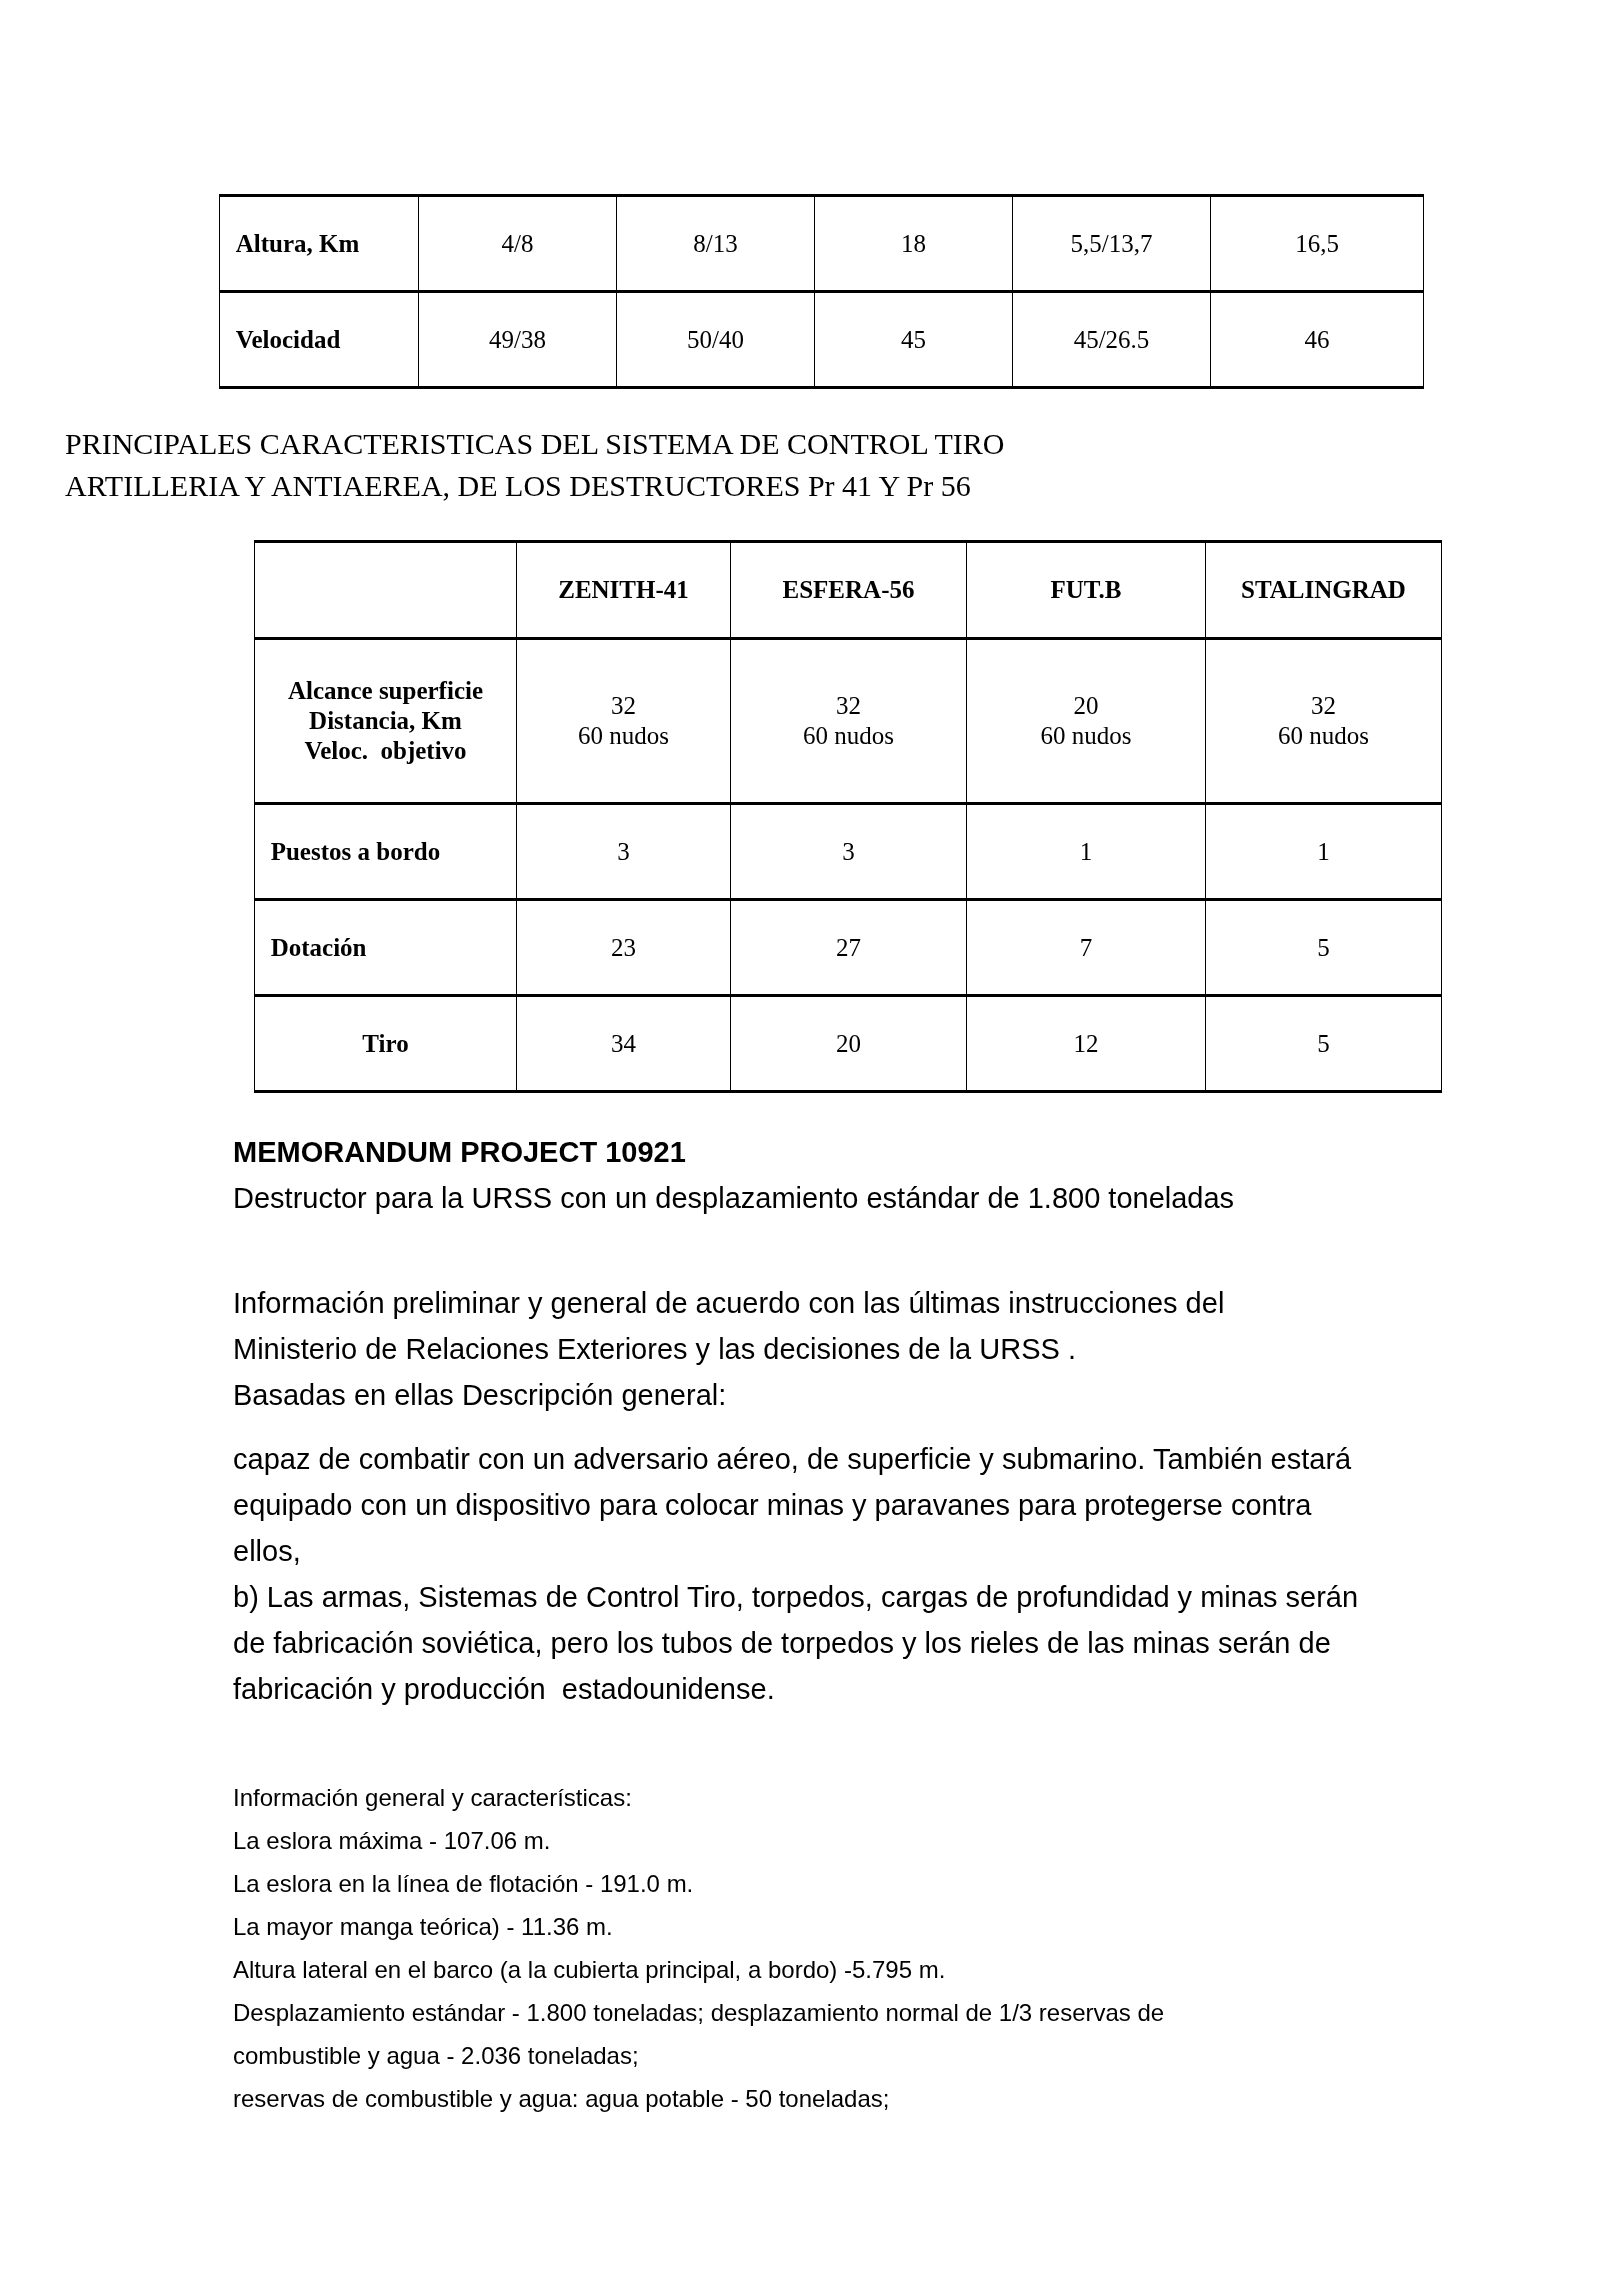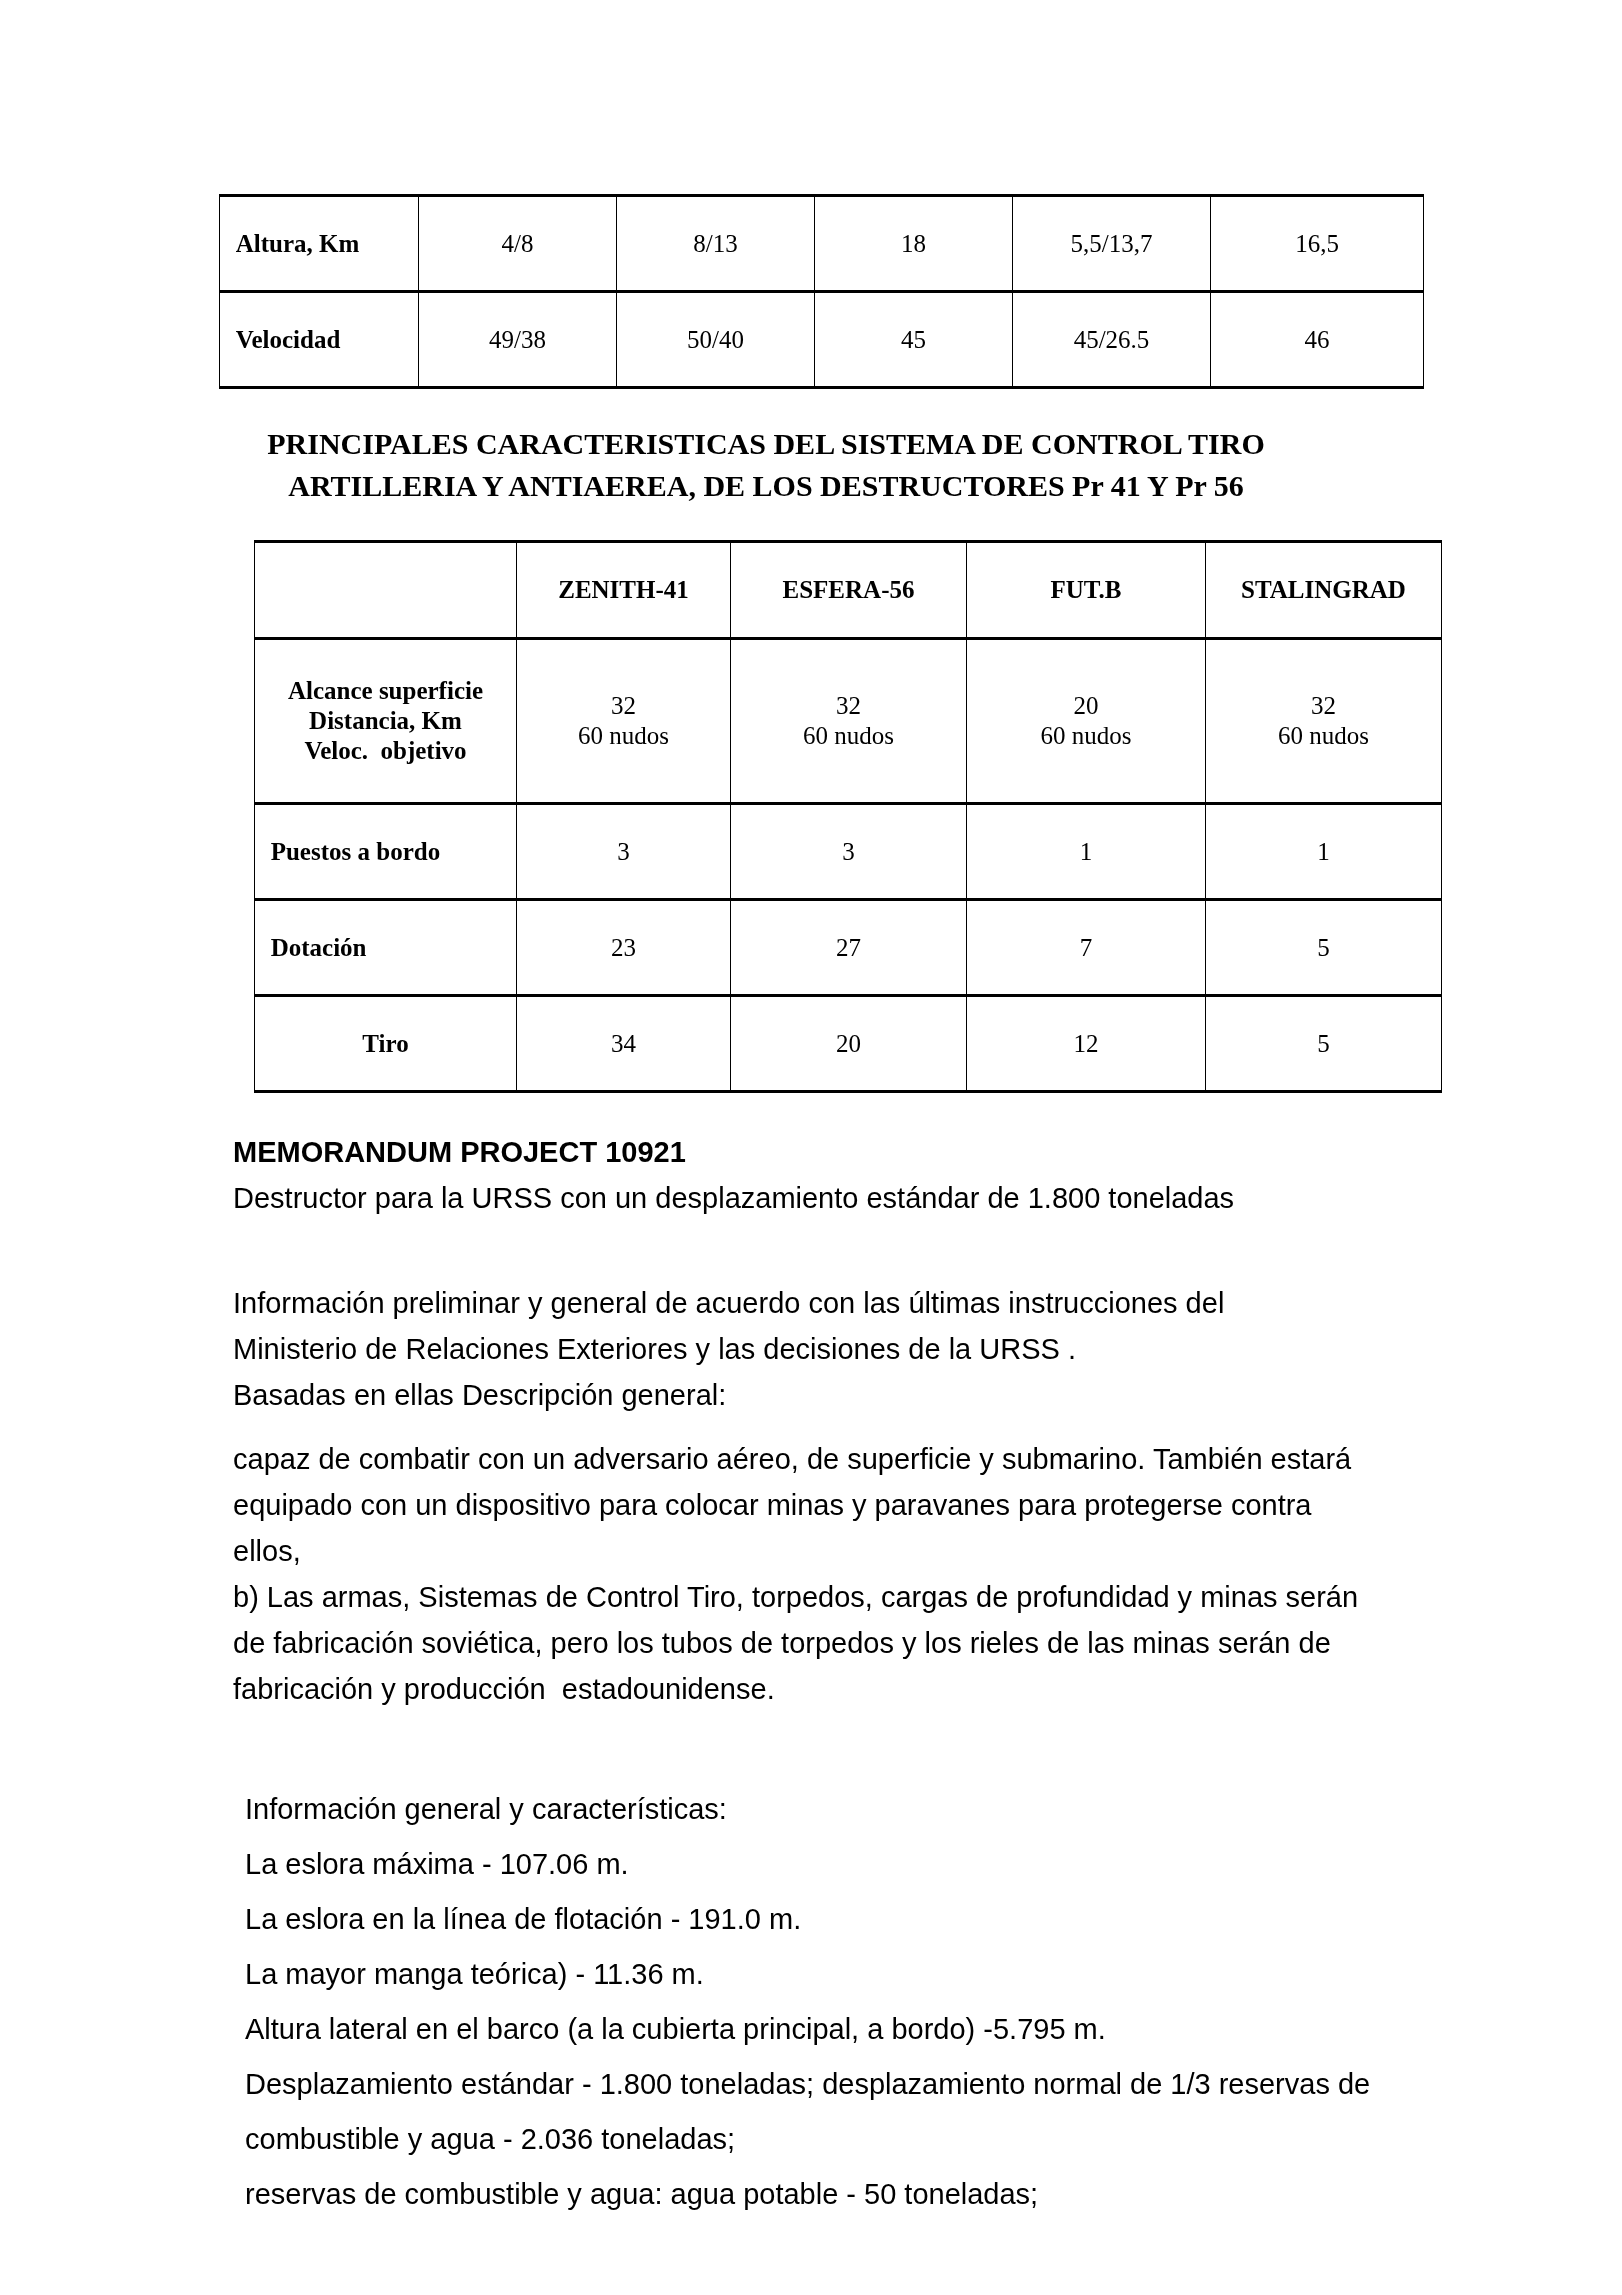--- a/index.html
+++ b/index.html
@@ -12,25 +12,25 @@
   table.grid td.label { font-weight: bold; text-align: left; padding-left: 15.7px; }
   table.grid td.label.center { text-align: center; padding-left: 0; }
   table.grid td.label.multiline { text-align: center; padding-left: 0; }
   table.grid td.head { font-weight: bold; }
   #t1 { left: 219px; top: 194px; width: 1202px; }
   #t1 tr { height: 96px; }
   #t2 { left: 219px; top: 540px; width: 1188px; margin-left: 35px; }
   #t2 tr.hdr { height: 97px; }
   #t2 tr.big { height: 165px; }
   #t2 tr.std { height: 96px; }
-  .heading { position: absolute; left: 0; width: 1467px; text-align: center; font-weight: bold; font-size: 30px; line-height: 42px; top: 423px; }
+  .heading { position: absolute; left: 0; width: 1467px; text-align: left; font-weight: normal; font-size: 30px; line-height: 42px; top: 423px; }
   .heading div { padding-left: 65px; }
   .block { position: absolute; left: 233px; width: 1217px; }
   .p { font-size: 29px; line-height: 46px; margin: 0; }
-  .small { font-size: 29px; line-height: 43px; margin: 12px; }
+  .small { font-size: 24px; line-height: 43px; margin: 0; }
   #memo-head { top: 1129px; }
   #intro { top: 1280px; }
   #points { top: 1436px; }
   #info { top: 1776px; }
 </style>
 </head>
 <body>
 
 <table id="t1" class="grid serif">
   <colgroup>

